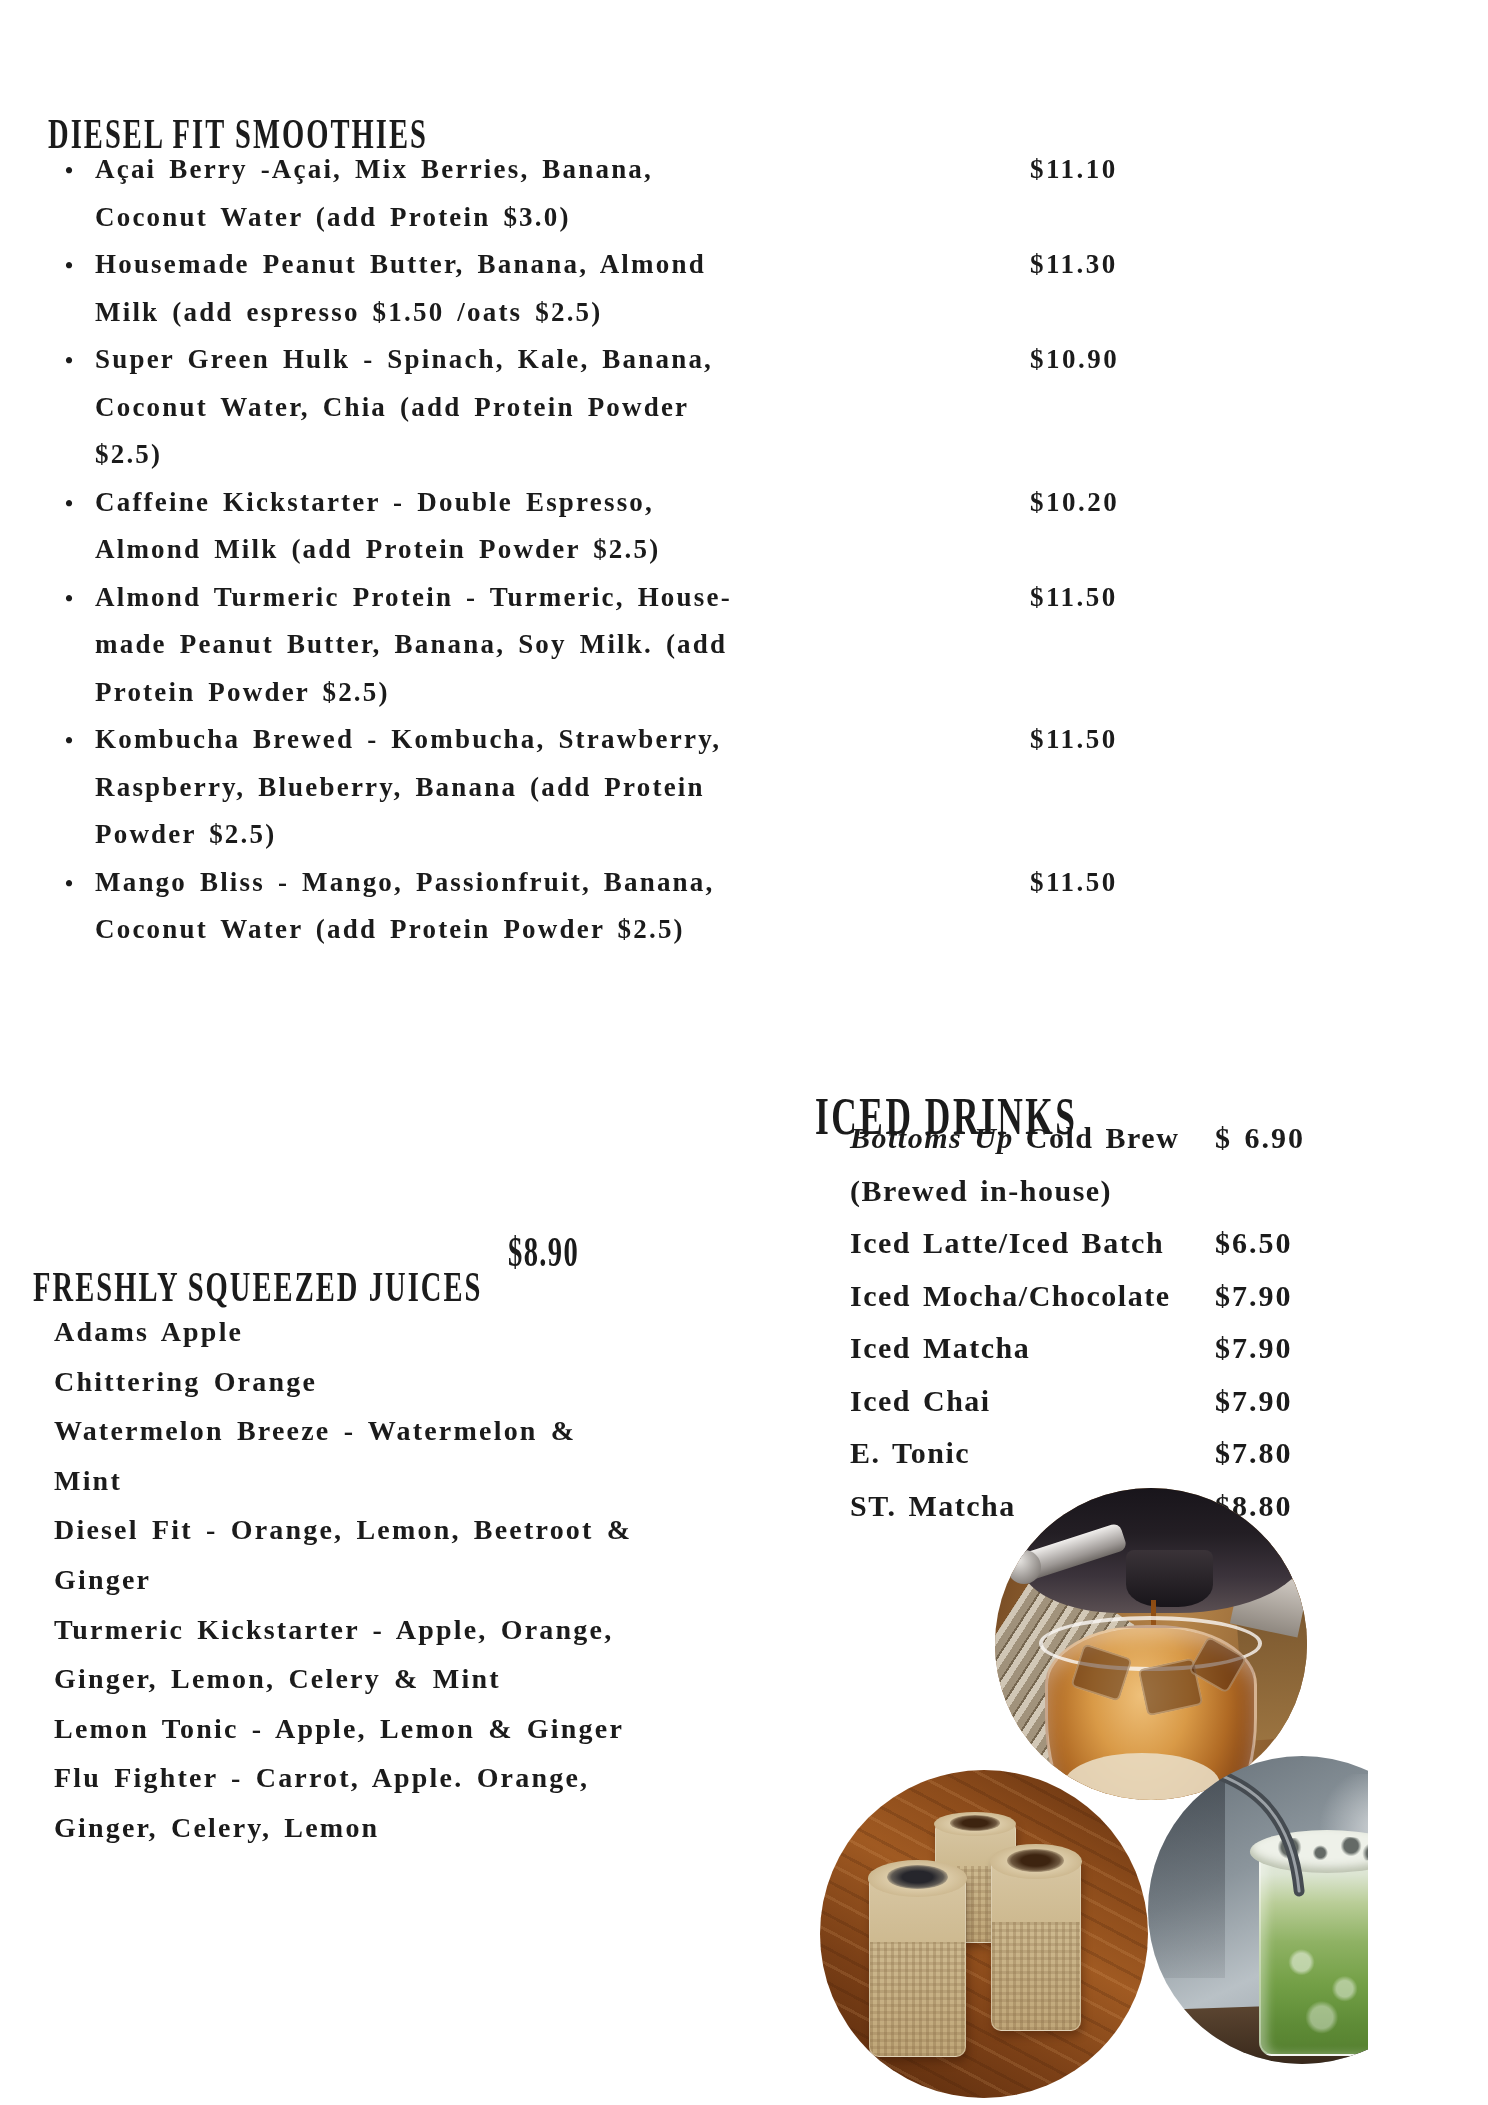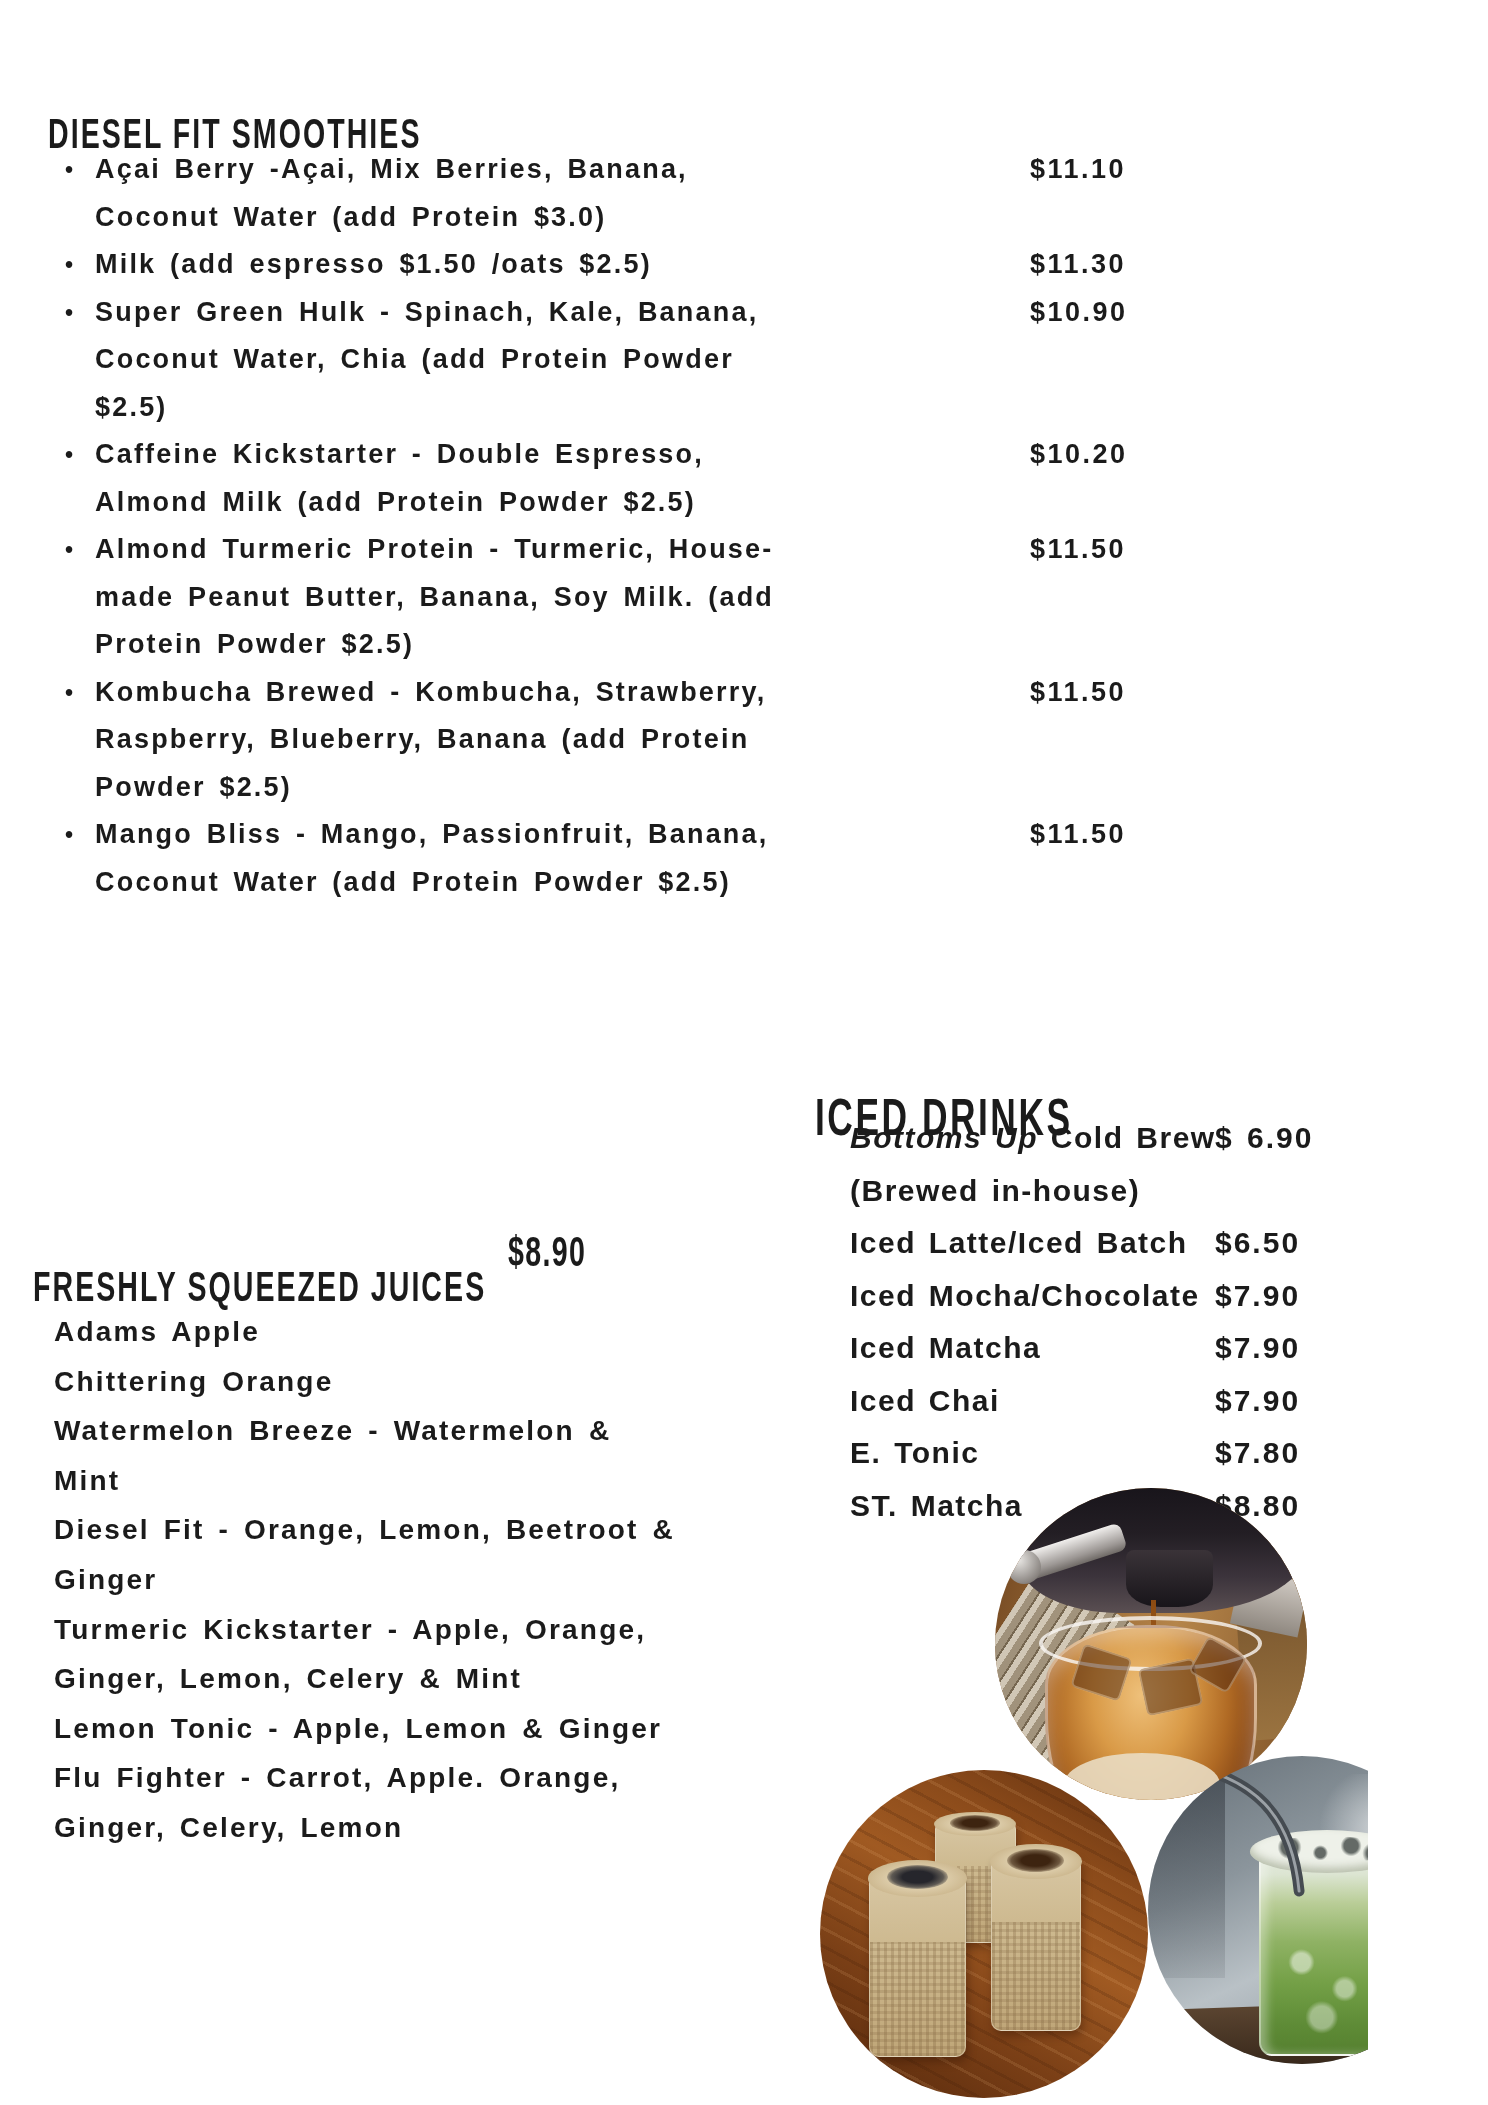--- a/index.html
+++ b/index.html
@@ -1,17 +1,17 @@
 <!DOCTYPE html>
 <html><head>
 <meta charset="utf-8">
 <style>
   html,body{margin:0;padding:0;background:#ffffff;}
   .page{position:relative;width:1368px;height:2105px;background:#ffffff;overflow:hidden;
-        font-family:Liberation Sans, sans-serif;color:#1b1b1b;border-radius:16px;}
+        font-family:Liberation Serif, serif;color:#1b1b1b;border-radius:16px;}
 
   
   .h{position:absolute;font-weight:bold;white-space:nowrap;transform-origin:0 0;display:inline-block;}
   #smoothies-title{left:48px;top:82px;font-size:42px;letter-spacing:3px;transform:scaleX(.68);}
   #juices-title{left:33px;top:1228px;font-size:42px;letter-spacing:3px;transform:scaleX(.68);}
   #juices-price{left:508px;top:1228px;font-size:42px;letter-spacing:2px;transform:scaleX(.68);}
   #iced-title{left:815px;top:1044px;font-size:52px;letter-spacing:3.7px;transform:scaleX(.68);}
 
   
   #smoothie-list{position:absolute;left:95px;top:146px;width:780px;}
@@ -119,20 +119,21 @@
     <h1 class="h" id="smoothies-title">DIESEL FIT SMOOTHIES</h1>
     <div id="smoothie-list">
         <div class="s-item">
           <span class="bullet">•</span>
           <div class="s-line">Açai Berry -Açai, Mix Berries, Banana,</div>
           <div class="s-line">Coconut Water (add Protein $3.0)</div>
           <span class="s-price">$11.10</span>
         </div>
         <div class="s-item">
           <span class="bullet">•</span>
+          <div class="s-line">Housemade Peanut Butter, Banana, Almond</div>
           <div class="s-line">Milk (add espresso $1.50 /oats $2.5)</div>
           <span class="s-price">$11.30</span>
         </div>
         <div class="s-item">
           <span class="bullet">•</span>
           <div class="s-line">Super Green Hulk - Spinach, Kale, Banana,</div>
           <div class="s-line">Coconut Water, Chia (add Protein Powder</div>
           <div class="s-line">$2.5)</div>
           <span class="s-price">$10.90</span>
         </div>

